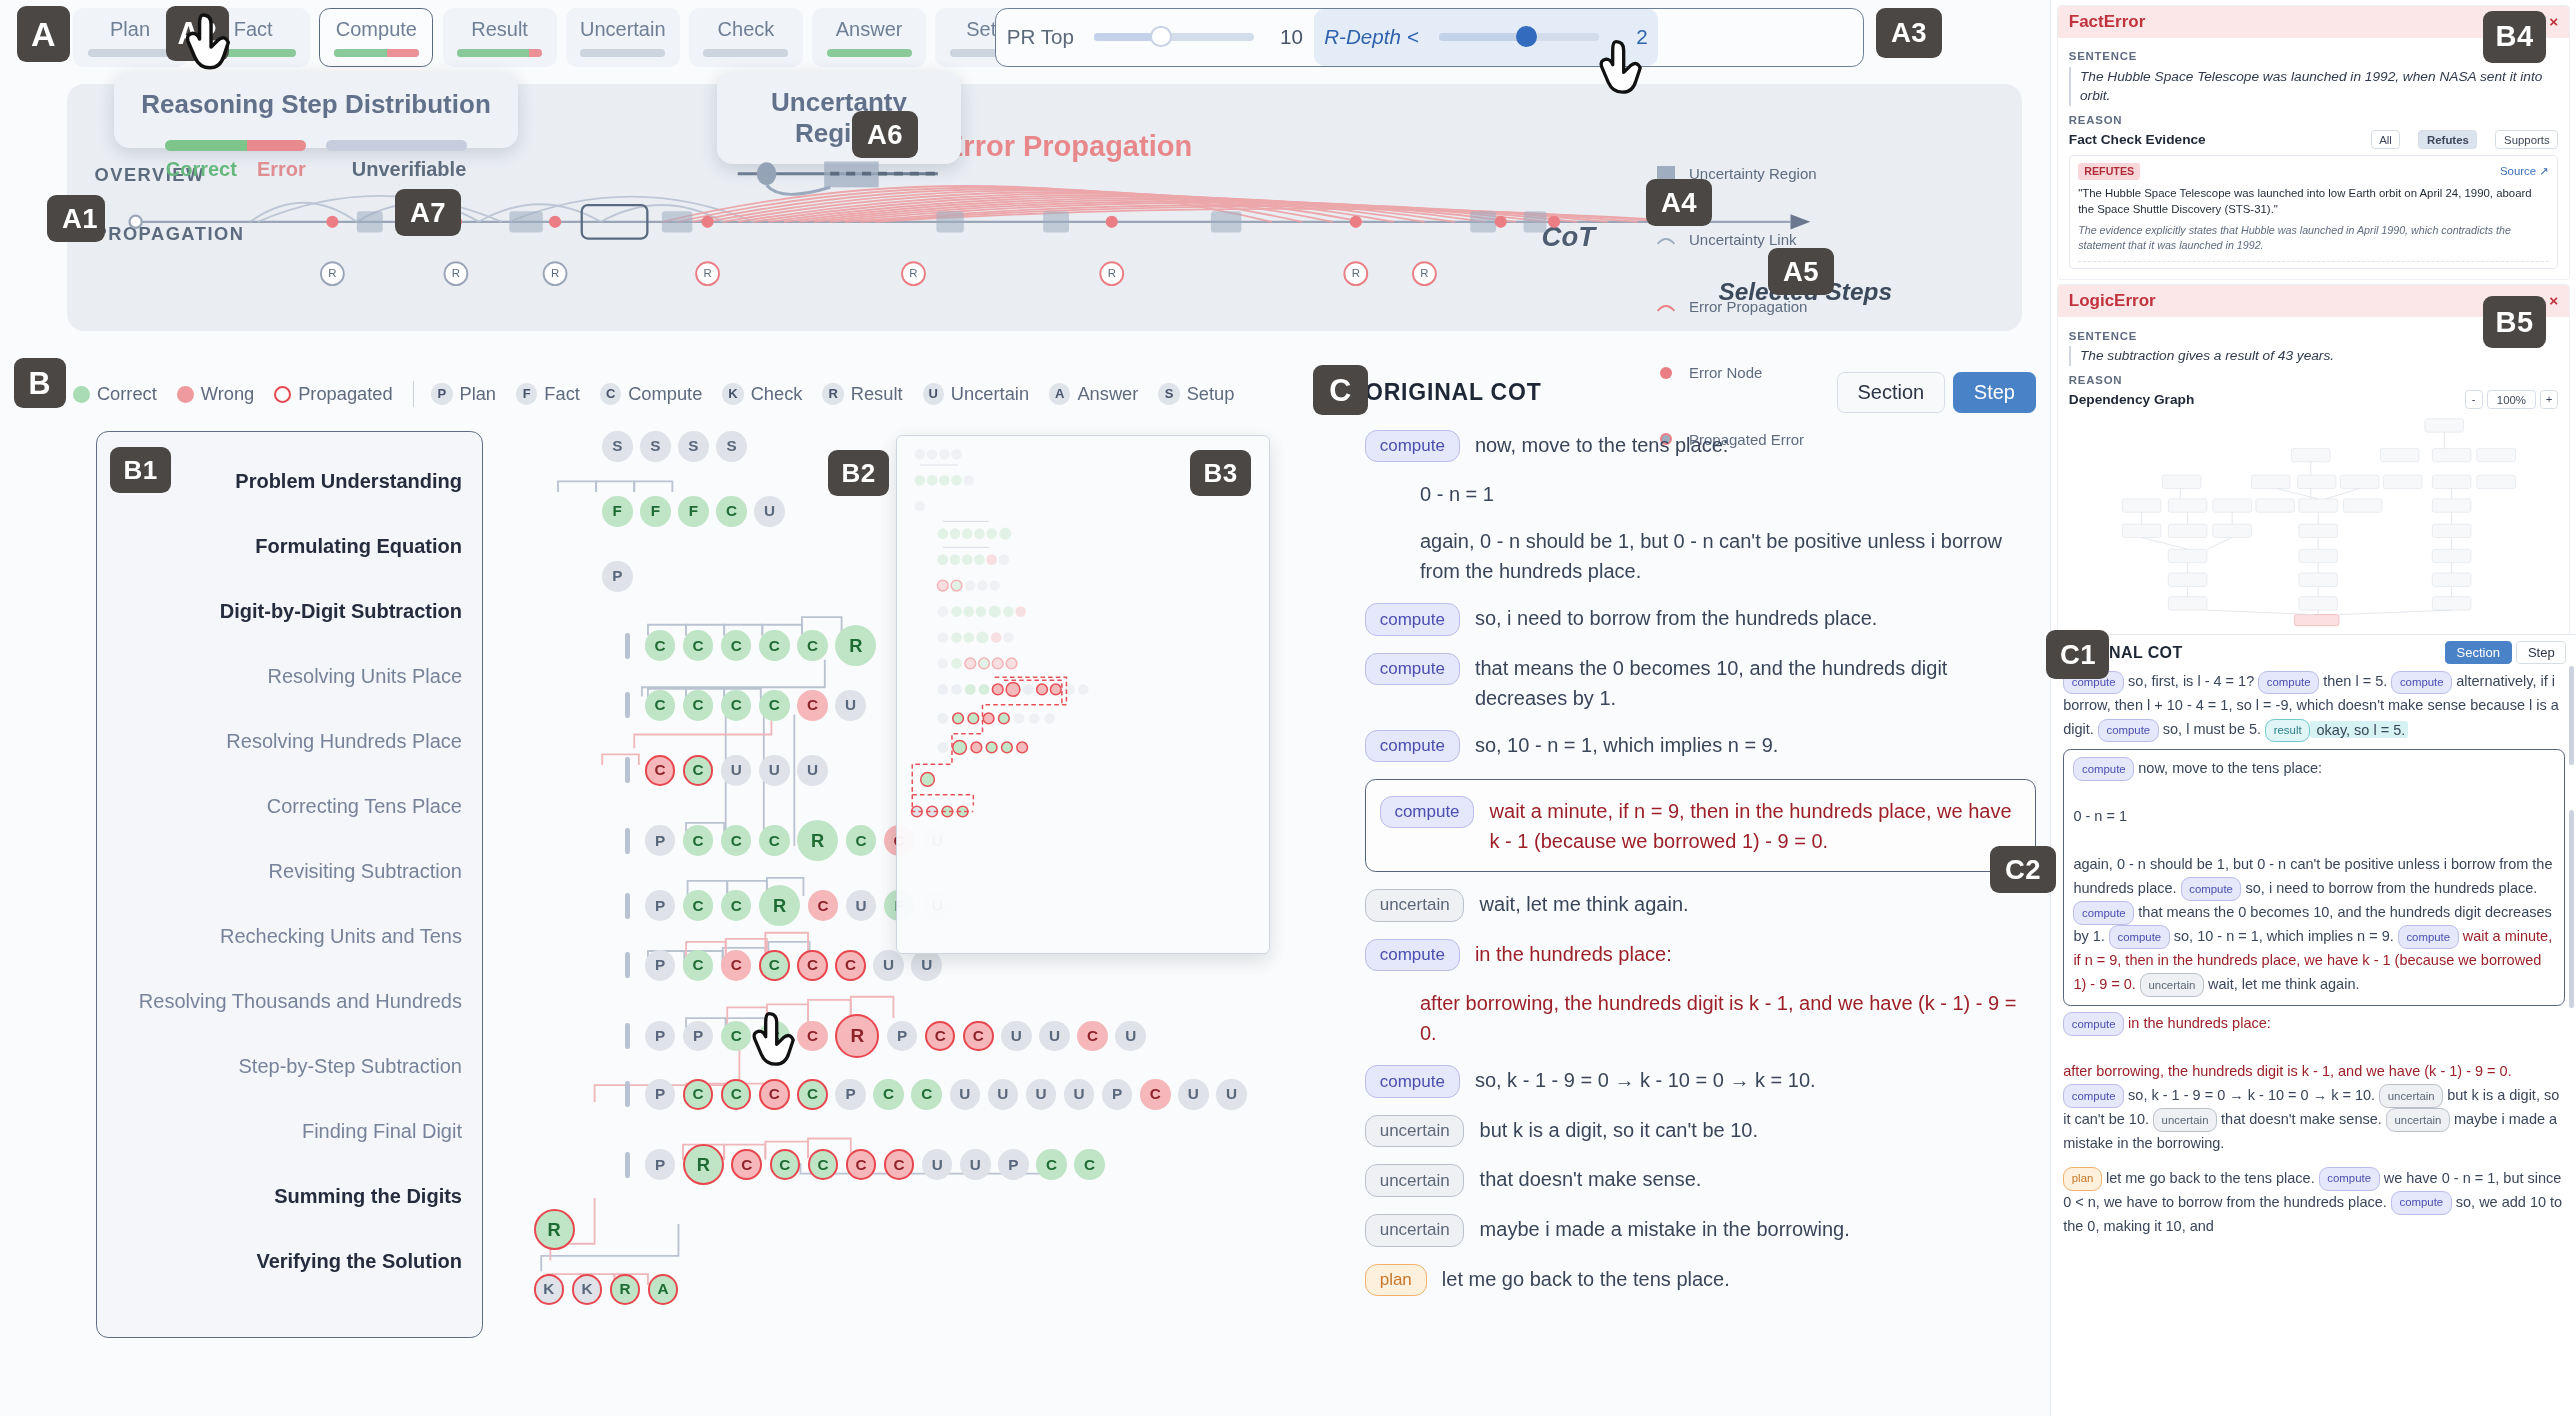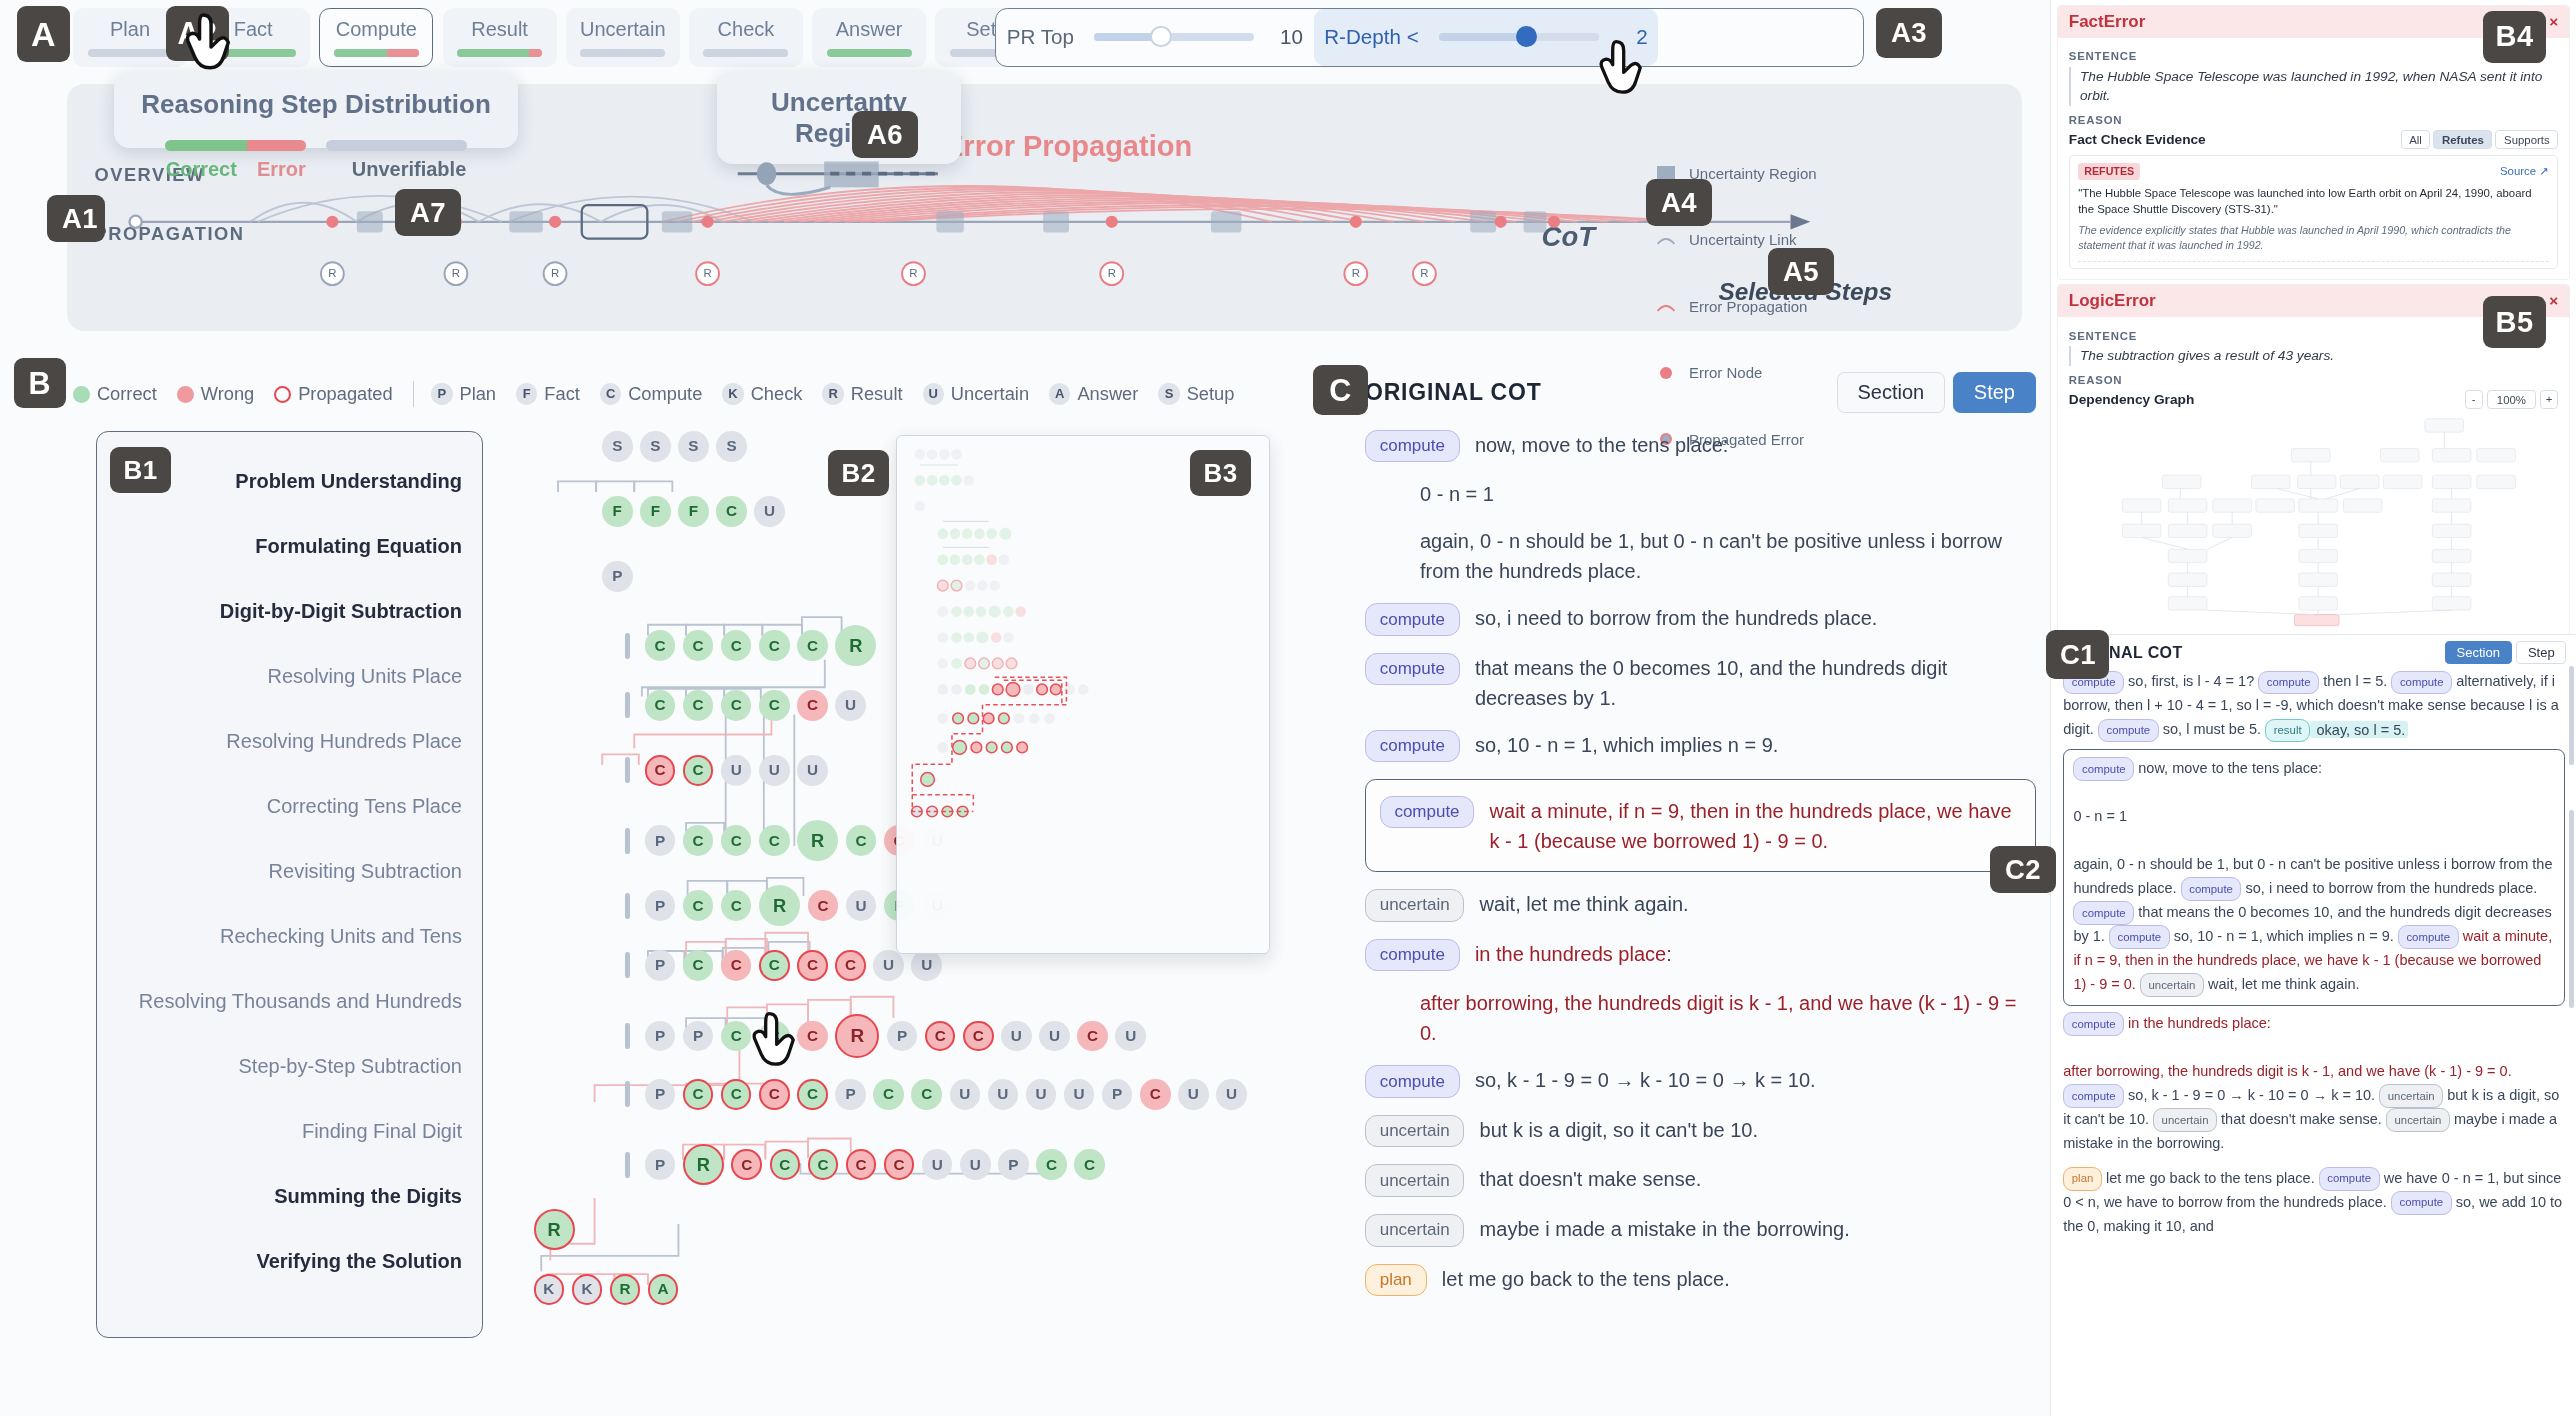--- a/index.html
+++ b/index.html
@@ -29,21 +29,21 @@
   .cat-label { font-size:20px; color:#6e7f96; }
   .cat-bar { width:85px; height:8.4px; border-radius:4.6px; background:#ccd4e0; overflow:hidden; display:flex; }
   .cat-bar i { display:block; height:100%; }
 
   
   #slider-group { position:absolute; left:995px; top:7.6px; width:869px; height:59px;
      background:#fafcfe; border:1.5px solid #6d7f95; border-radius:12.2px; display:flex; align-items:center; }
   .sld { display:flex; align-items:center; height:100%; padding:0 10.7px; }
   .sld.active { background:#e4ecf8; border-radius:10.7px; }
   .sld-label { font-size:20.6px; color:#5a6878; margin-right:20px; }
-  .sld.active .sld-label { color:#2f62ad; }
+  .sld.active .sld-label { color:#2f62ad;font-style:italic; }
   .sld-track { width:160px; height:8.4px; border-radius:4.6px; background:#d3dceb; position:relative; }
   .sld-fill { position:absolute; left:0; top:0; height:100%; border-radius:4.6px; background:#c3d2e8; }
   .sld-knob { position:absolute; top:-6.9px; width:21.4px; height:21.4px; border-radius:50%;
               background:#fff; border:2.3px solid #c7d3e4; }
   .sld.active .sld-knob { background:#336cbf; border-color:#336cbf; }
   .sld-val { font-size:20.6px; color:#47556a; width:49px; text-align:right; }
   .sld.active .sld-val { color:#2f62ad; }
 
   
   #overview { position:absolute; left:67px; top:84px; width:1955px; height:247px;
@@ -124,21 +124,21 @@
   .errpanel { margin:4.6px 6.1px 0 6.1px; border:0.8px solid #eceff3; border-radius:4.6px; overflow:hidden; }
   .errhead { background:#fbe6e8; padding:6.1px 10.7px; font-size:17px; font-weight:bold; color:#c0323c;
              display:flex; align-items:center; }
   .errx { margin-left:auto; color:#c0323c; font-size:15.3px; }
   .errbody { padding:7.6px 10.7px 9.2px 10.7px; }
   .lbl-small { font-size:11.4px; letter-spacing:0.8px; font-weight:bold; color:#5e6b7e; margin:4.6px 0; }
   .sent { border-left:2.3px solid #cfd6e1; padding-left:9.2px; font-style:italic; font-size:13.7px;
           line-height:1.45; color:#2e3a4c; margin-bottom:7.6px;}
   .subhead-row { display:flex; align-items:center; }
   .subhead { font-size:13.7px; font-weight:bold; color:#1e2736; }
-  .pillgrp { margin-left:auto; display:flex; gap:3px; }
+  .pillgrp { margin-left:auto; display:flex; gap:18px; }
   .pill { padding:2.3px 7.6px; font-size:11.4px; border:0.8px solid #d7dde7; border-radius:3.8px;
           background:#fff; color:#3c4759; }
   .pill.on { background:#dbe3ef; font-weight:bold; }
   .evcard { border:0.8px solid #e4e8ee; border-radius:4.6px; padding:6.9px 8.4px; margin-top:6.1px; background:#fff;}
   .evtop { display:flex; align-items:center; }
   .evtag { background:#f8d7da; color:#b02a37; font-size:10.7px; font-weight:bold; padding:2.3px 6.1px; border-radius:3.1px;}
   .evsrc { margin-left:auto; color:#3a6fb5; font-size:11.4px; }
   .evquote { font-size:11.4px; line-height:1.45; color:#1f2936; margin-top:5.3px; }
   .evnote { font-size:10.7px; font-style:italic; line-height:1.45; color:#5e6b7e; margin-top:4.6px; }
   .evdiv { border-top:0.8px dashed #dfe4ec; margin-top:6.9px; height:0.8px; }

